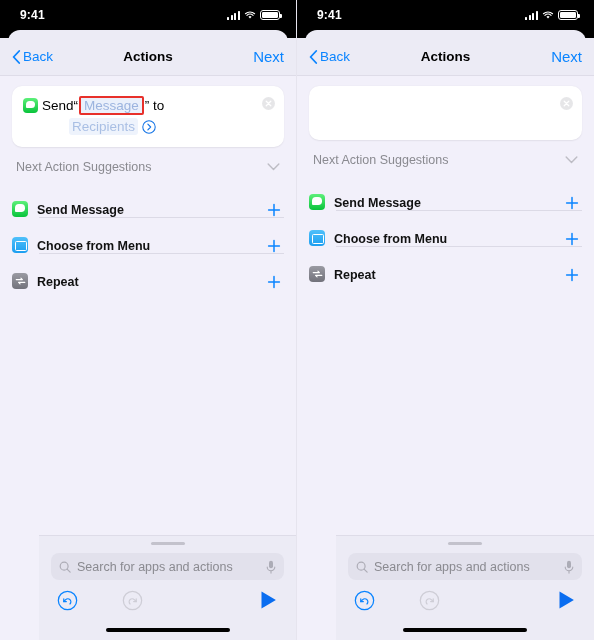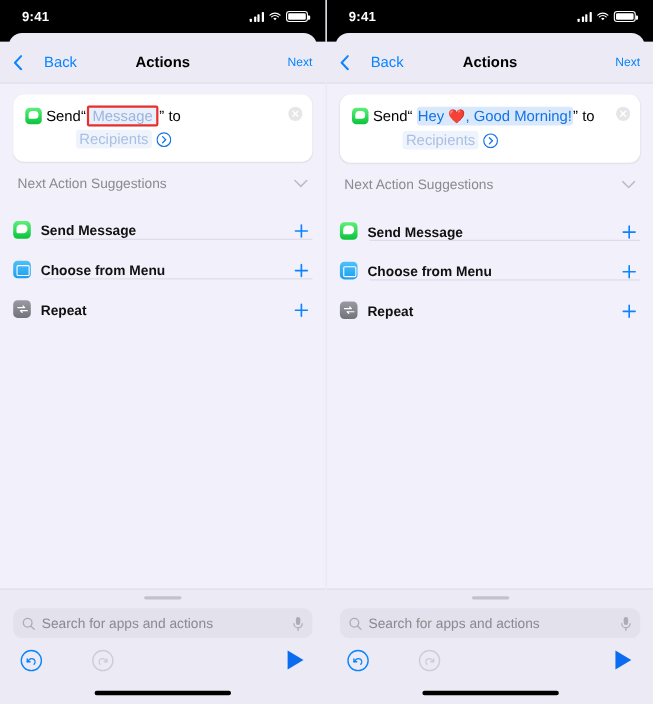--- a/index.html
+++ b/index.html
@@ -105,38 +105,38 @@
     justify-content: space-between;
     padding: 0 12px;
     position: relative;
     z-index: 2;
     flex: 0 0 auto;
     border-bottom: 0.5px solid #dedce8;
   }
   .nav-back {
     display: flex;
     align-items: center;
-    gap: 19px;
+    gap: 2px;
     color: #0a84ff;
     font-size: 13.5px;
     cursor: pointer;
   }
   .chev-left { width: 9px; height: 14px; display: block; }
   .nav-title {
     position: absolute;
     left: 0; right: 0;
     text-align: center;
     font-size: 13.5px;
     font-weight: bold;
     color: #000;
     pointer-events: none;
   }
   .nav-next {
     color: #0a84ff;
-    font-size: 11px;
+    font-size: 15px;
     font-weight: normal;
     cursor: pointer;
     z-index: 3;
   }
 
   
   .body-scroll {
     flex: 1 1 auto;
     background: #f2f0fa;
     padding: 10px 12px 0 12px;
@@ -294,20 +294,21 @@
     cursor: pointer;
   }
 
   
   .dock {
     flex: 0 0 auto;
     background: #ecebf5;
     border-top: 0.5px solid #dedce8;
     padding: 6px 12px 0 12px;
     position: relative;
+    margin-left: 39px;
   }
   .grabber {
     width: 34px; height: 3.5px;
     background: #c3c2cc;
     border-radius: 2px;
     margin: 0 auto 8px auto;
   }
   .search-field {
     height: 27px;
     background: #e2e1ec;
@@ -519,27 +520,20 @@
       <div class="nav-next">Next</div>
     </div>
 
     <div class="body-scroll">
 
       <div class="action-card">
         <svg class="clear-btn" viewBox="0 0 16 16">
           <circle cx="8" cy="8" r="8" fill="#b9b9c0"></circle>
           <path d="M5.2 5.2l5.6 5.6M10.8 5.2l-5.6 5.6" stroke="#fff" stroke-width="1.6" stroke-linecap="round"></path>
         </svg>
-        <span class="action-line">
-          <span class="app-icon icon-messages"></span><span>Send</span><span class="quote">“</span> <span class="tok-blue"><span>Hey</span> <span class="heart">❤️</span><span>, Good Morning!</span></span><span class="quote">”</span> <span>to</span>
-          <span class="tok tok-recip">Recipients</span><svg class="chev-circle" viewBox="0 0 16 16">
-            <circle cx="8" cy="8" r="7.1" fill="none" stroke="#1273e6" stroke-width="1.2"></circle>
-            <path d="M6.7 4.8 9.9 8l-3.2 3.2" stroke="#1273e6" stroke-width="1.3" fill="none" stroke-linecap="round" stroke-linejoin="round"></path>
-          </svg>
-        </span>
       </div>
 
       <div class="sugg-header">
         <span class="sugg-title">Next Action Suggestions</span>
         <svg class="chev-down" viewBox="0 0 14 9">
           <path d="M1 1.2 7 7.2l6-6" stroke="#8a8a90" stroke-width="1.6" fill="none" stroke-linecap="round" stroke-linejoin="round"></path>
         </svg>
       </div>
 
       <div class="sugg-list">

